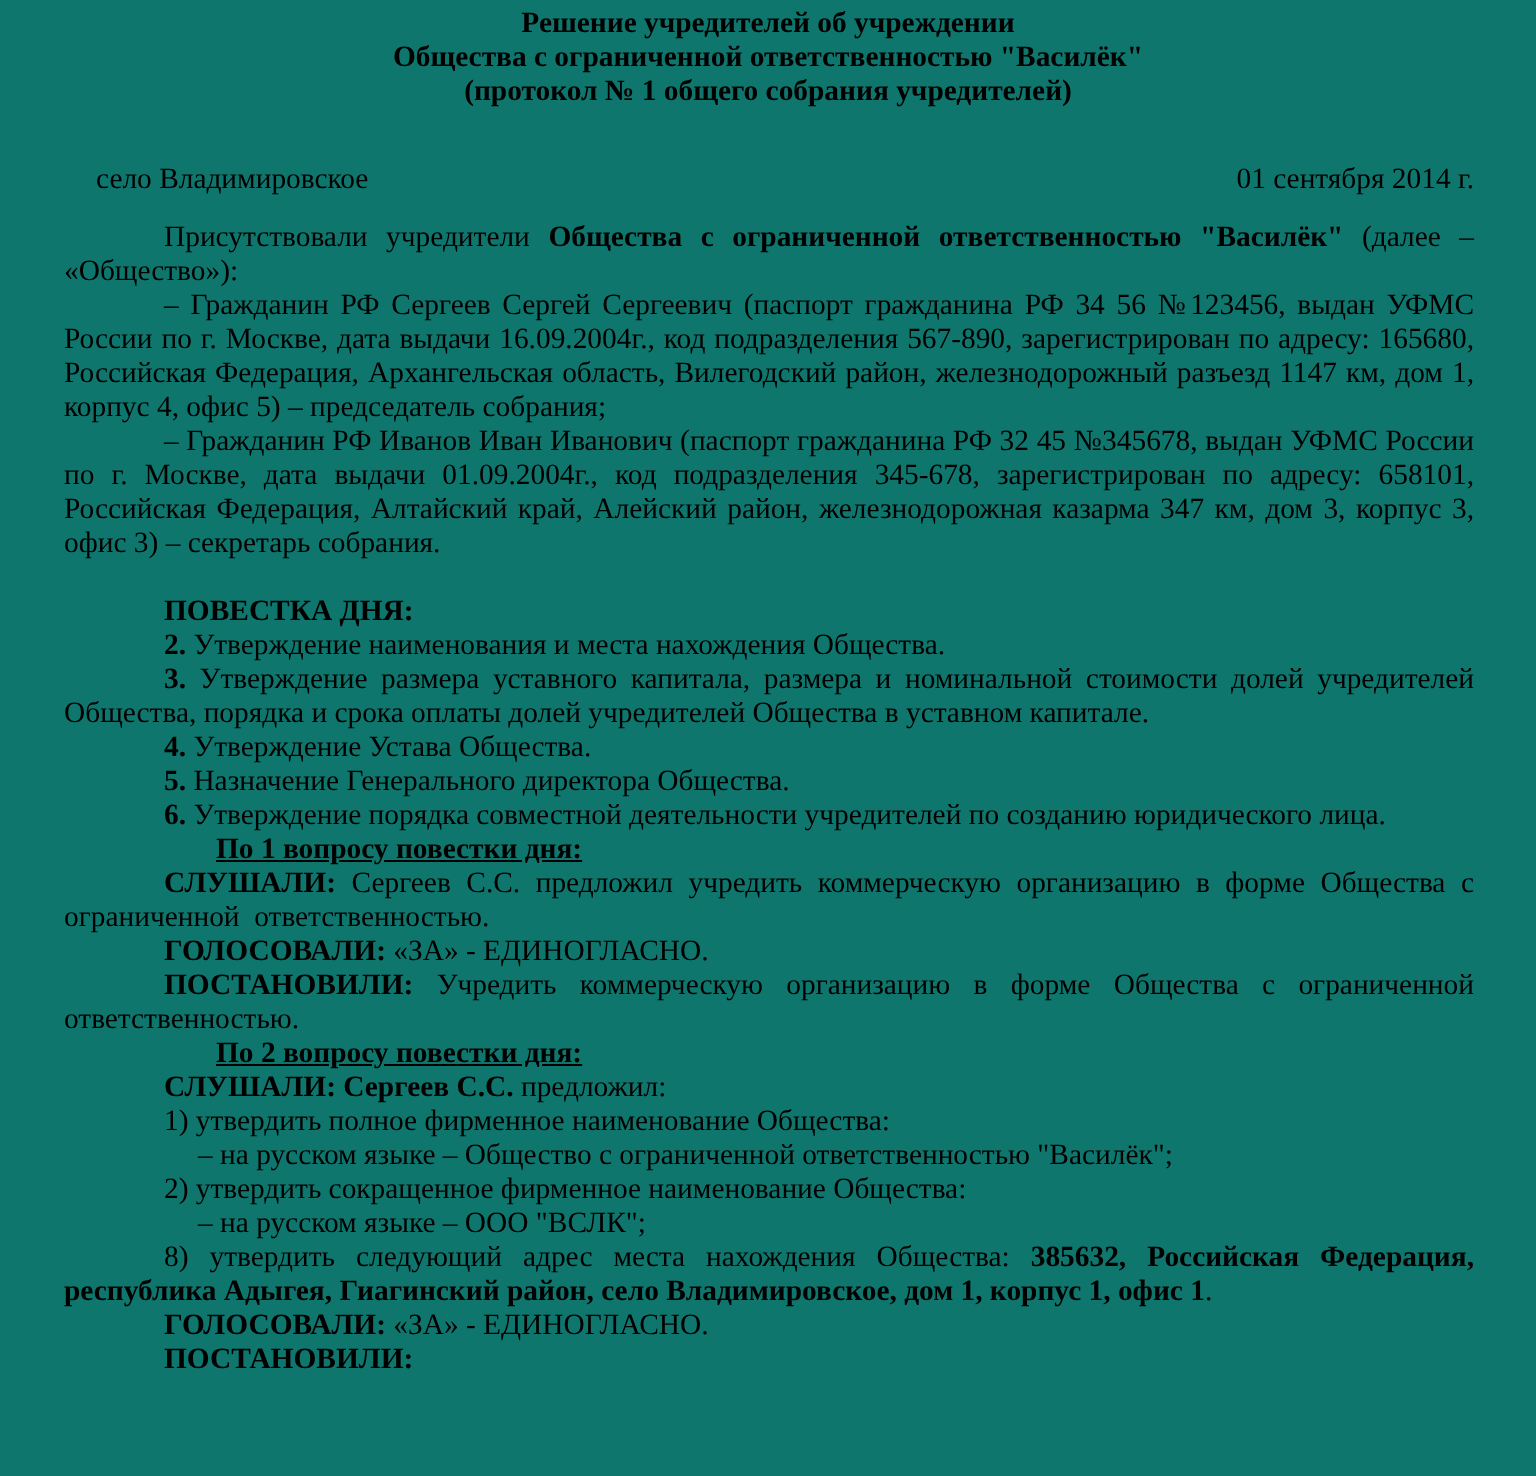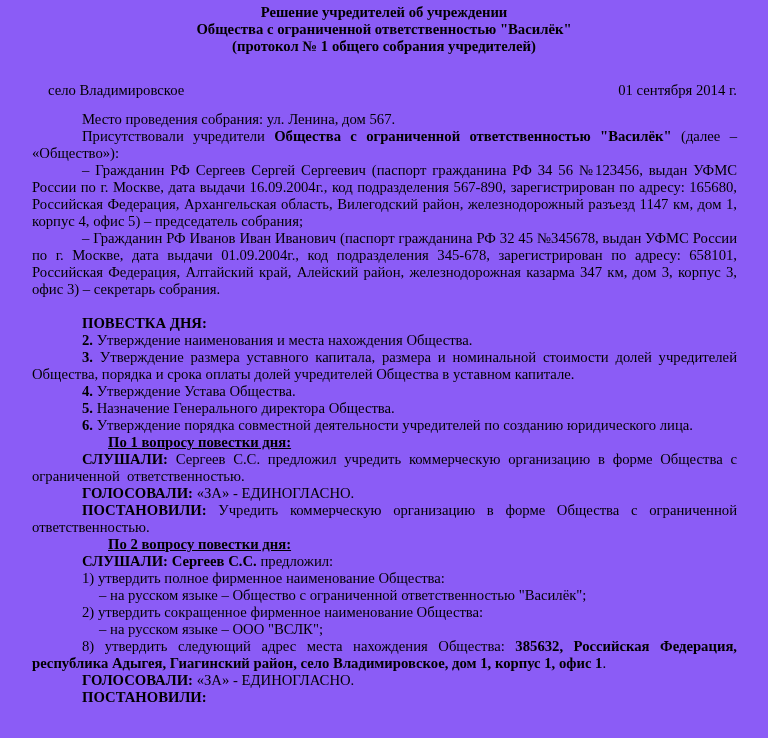--- a/index.html
+++ b/index.html
@@ -1,21 +1,21 @@
 <!DOCTYPE html>
 <html><head>
 <meta charset="utf-8">
 <style>
   html, body { margin: 0; padding: 0; background: #ffffff; }
   .page {
     position: relative;
     width: 768px;
     height: 738px;
     overflow: hidden;
-    background: #8b5cf6;
+    background: #0f766e;
     color: #000000;
     font-family: "Liberation Serif", "DejaVu Serif", serif;
     font-size: 14.7px;
     line-height: 17px;
   }
   .title-block {
     padding-top: 4px;
     text-align: center;
     font-weight: bold;
   }
@@ -47,21 +47,20 @@
     <div>Общества с ограниченной ответственностью "Василёк"</div>
     <div>(протокол № 1 общего собрания учредителей)</div>
   </div>
 
   <div class="meta-row">
     <span class="meta-place">село Владимировское</span>
     <span class="meta-date">01 сентября 2014 г.</span>
   </div>
 
   <div class="doc-body">
-      <div class="para"><span class="">Место проведения собрания: ул. Ленина, дом 567.</span></div>
       <div class="para"><span class="">Присутствовали учредители </span><span class="b ">Общества с ограниченной ответственностью "Василёк"</span><span class=""> (далее – «Общество»):</span></div>
       <div class="para"><span class="">– Гражданин РФ Сергеев Сергей Сергеевич (паспорт гражданина РФ 34 56 №123456, выдан УФМС России по г. Москве, дата выдачи 16.09.2004г., код подразделения 567-890, зарегистрирован по адресу: 165680, Российская Федерация, Архангельская область, Вилегодский район, железнодорожный разъезд 1147 км, дом 1, корпус 4, офис 5) – председатель собрания;</span></div>
       <div class="para"><span class="">– Гражданин РФ Иванов Иван Иванович (паспорт гражданина РФ 32 45 №345678, выдан УФМС России по г. Москве, дата выдачи 01.09.2004г., код подразделения 345-678, зарегистрирован по адресу: 658101, Российская Федерация, Алтайский край, Алейский район, железнодорожная казарма 347 км, дом 3, корпус 3, офис 3) – секретарь собрания.</span></div>
       <div class="blank"></div>
       <div class="para"><span class="b ">ПОВЕСТКА ДНЯ:</span></div>
       <div class="para"><span class="b ">2.</span><span class=""> Утверждение наименования и места нахождения Общества.</span></div>
       <div class="para"><span class="b ">3.</span><span class=""> Утверждение размера уставного капитала, размера и номинальной стоимости долей учредителей Общества, порядка и срока оплаты долей учредителей Общества в уставном капитале.</span></div>
       <div class="para"><span class="b ">4.</span><span class=""> Утверждение Устава Общества.</span></div>
       <div class="para"><span class="b ">5.</span><span class=""> Назначение Генерального директора Общества.</span></div>
       <div class="para"><span class="b ">6.</span><span class=""> Утверждение порядка совместной деятельности учредителей по созданию юридического лица.</span></div>

